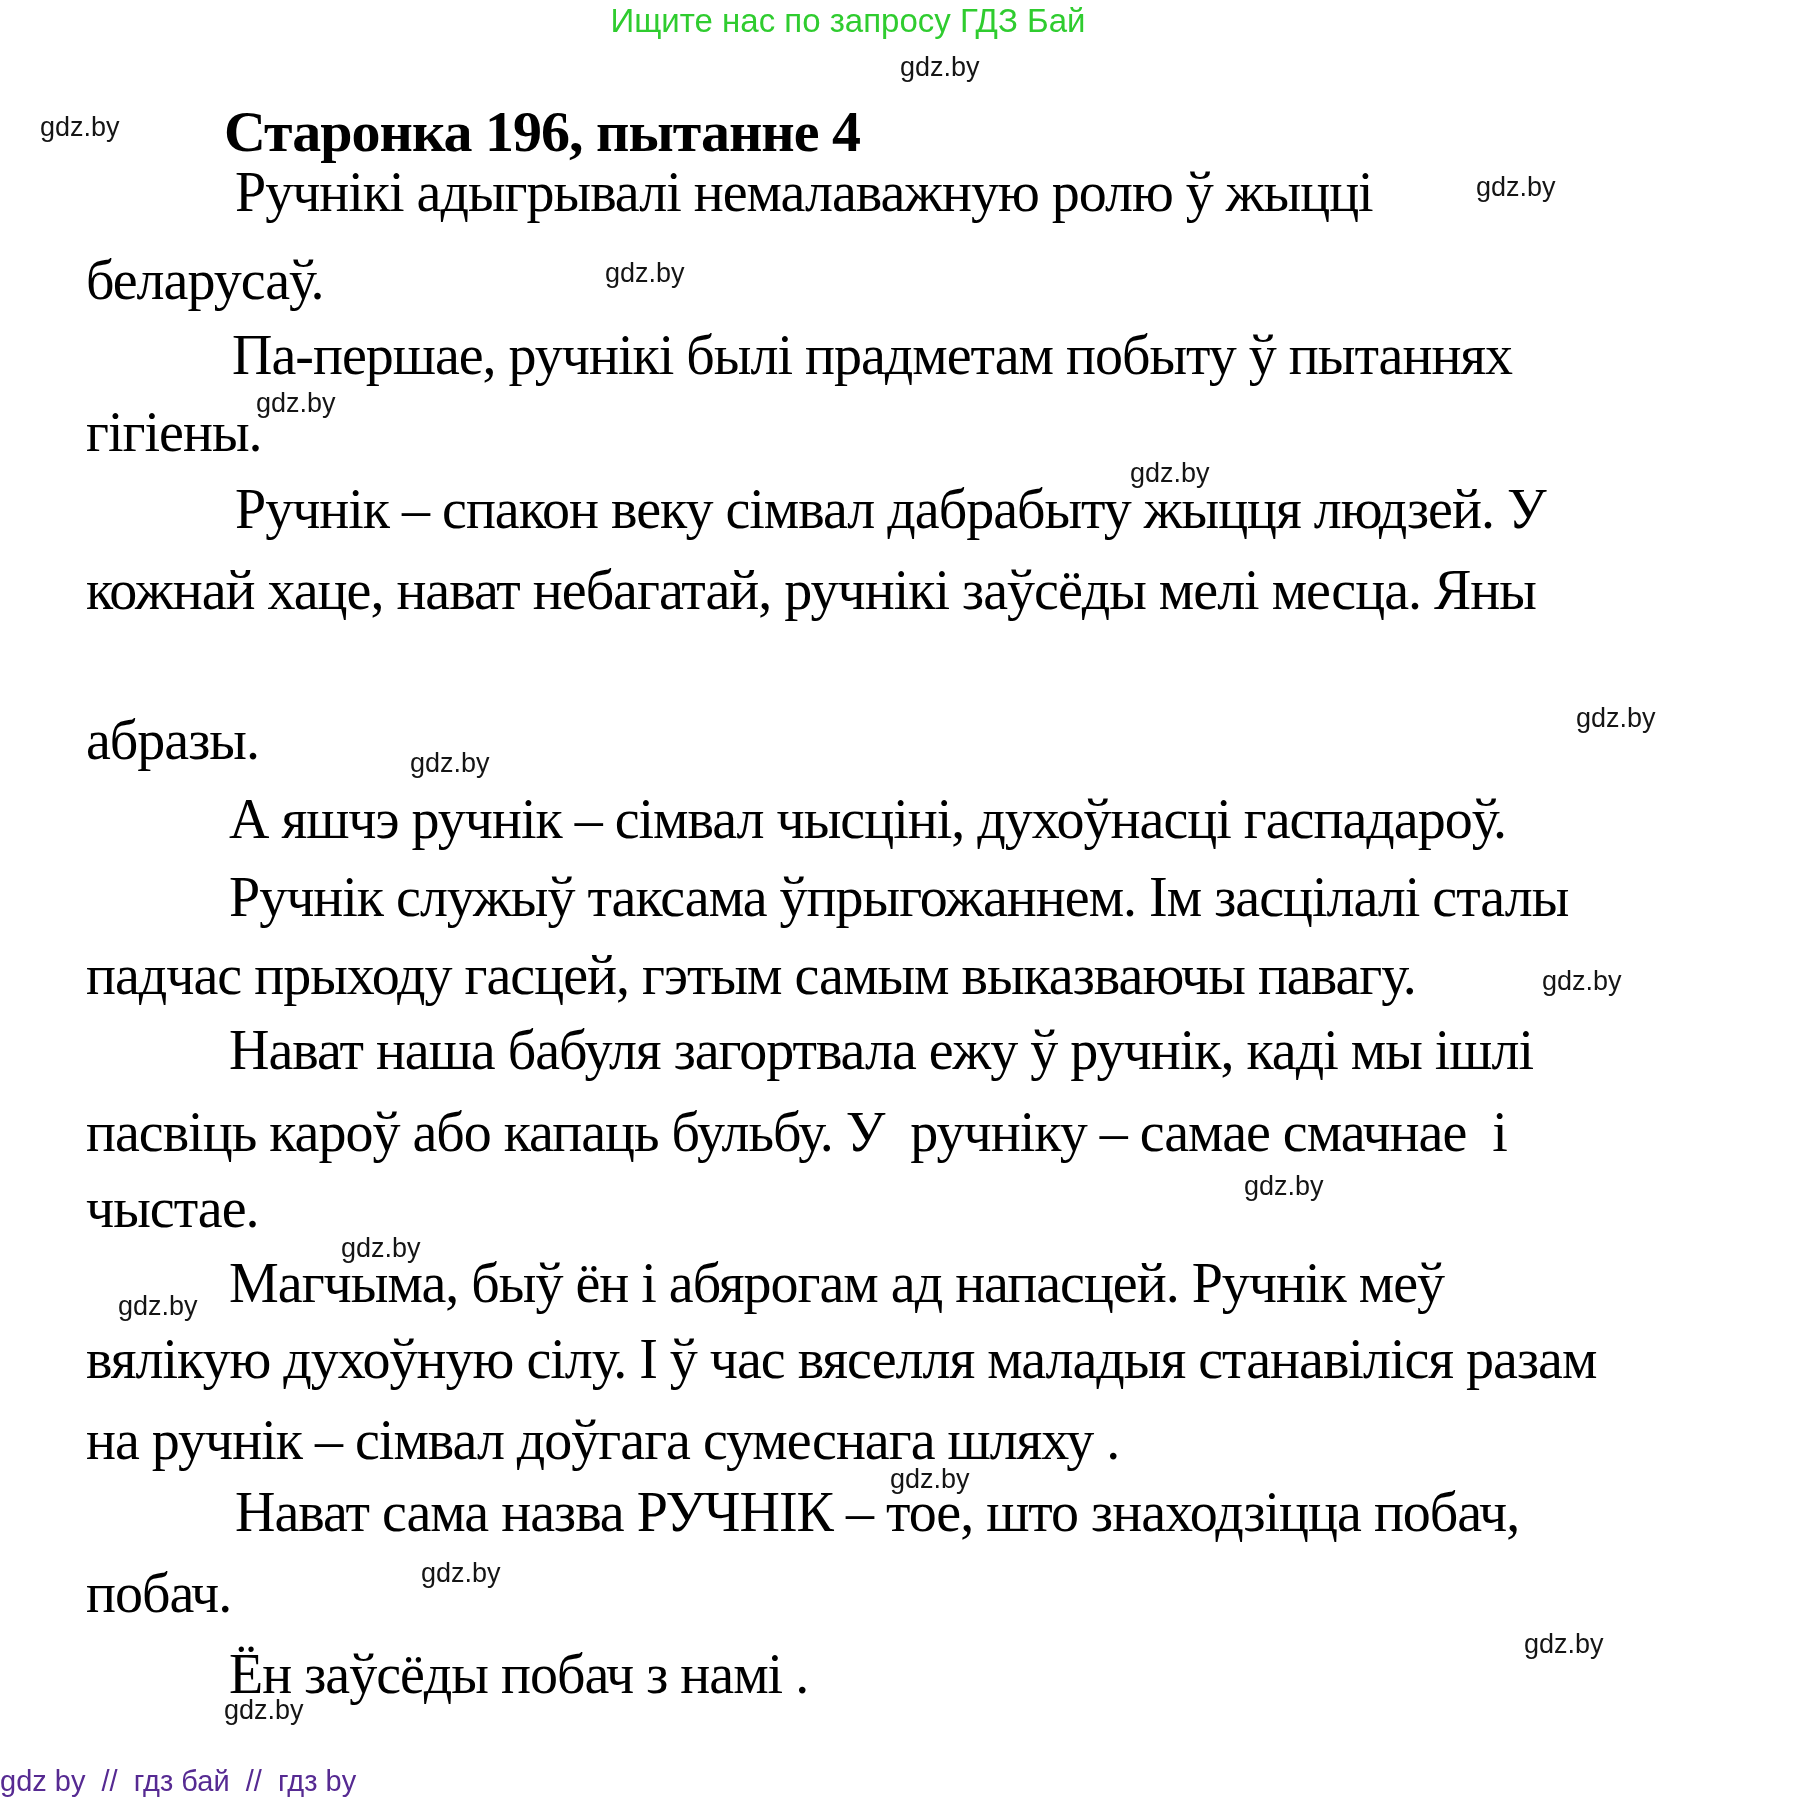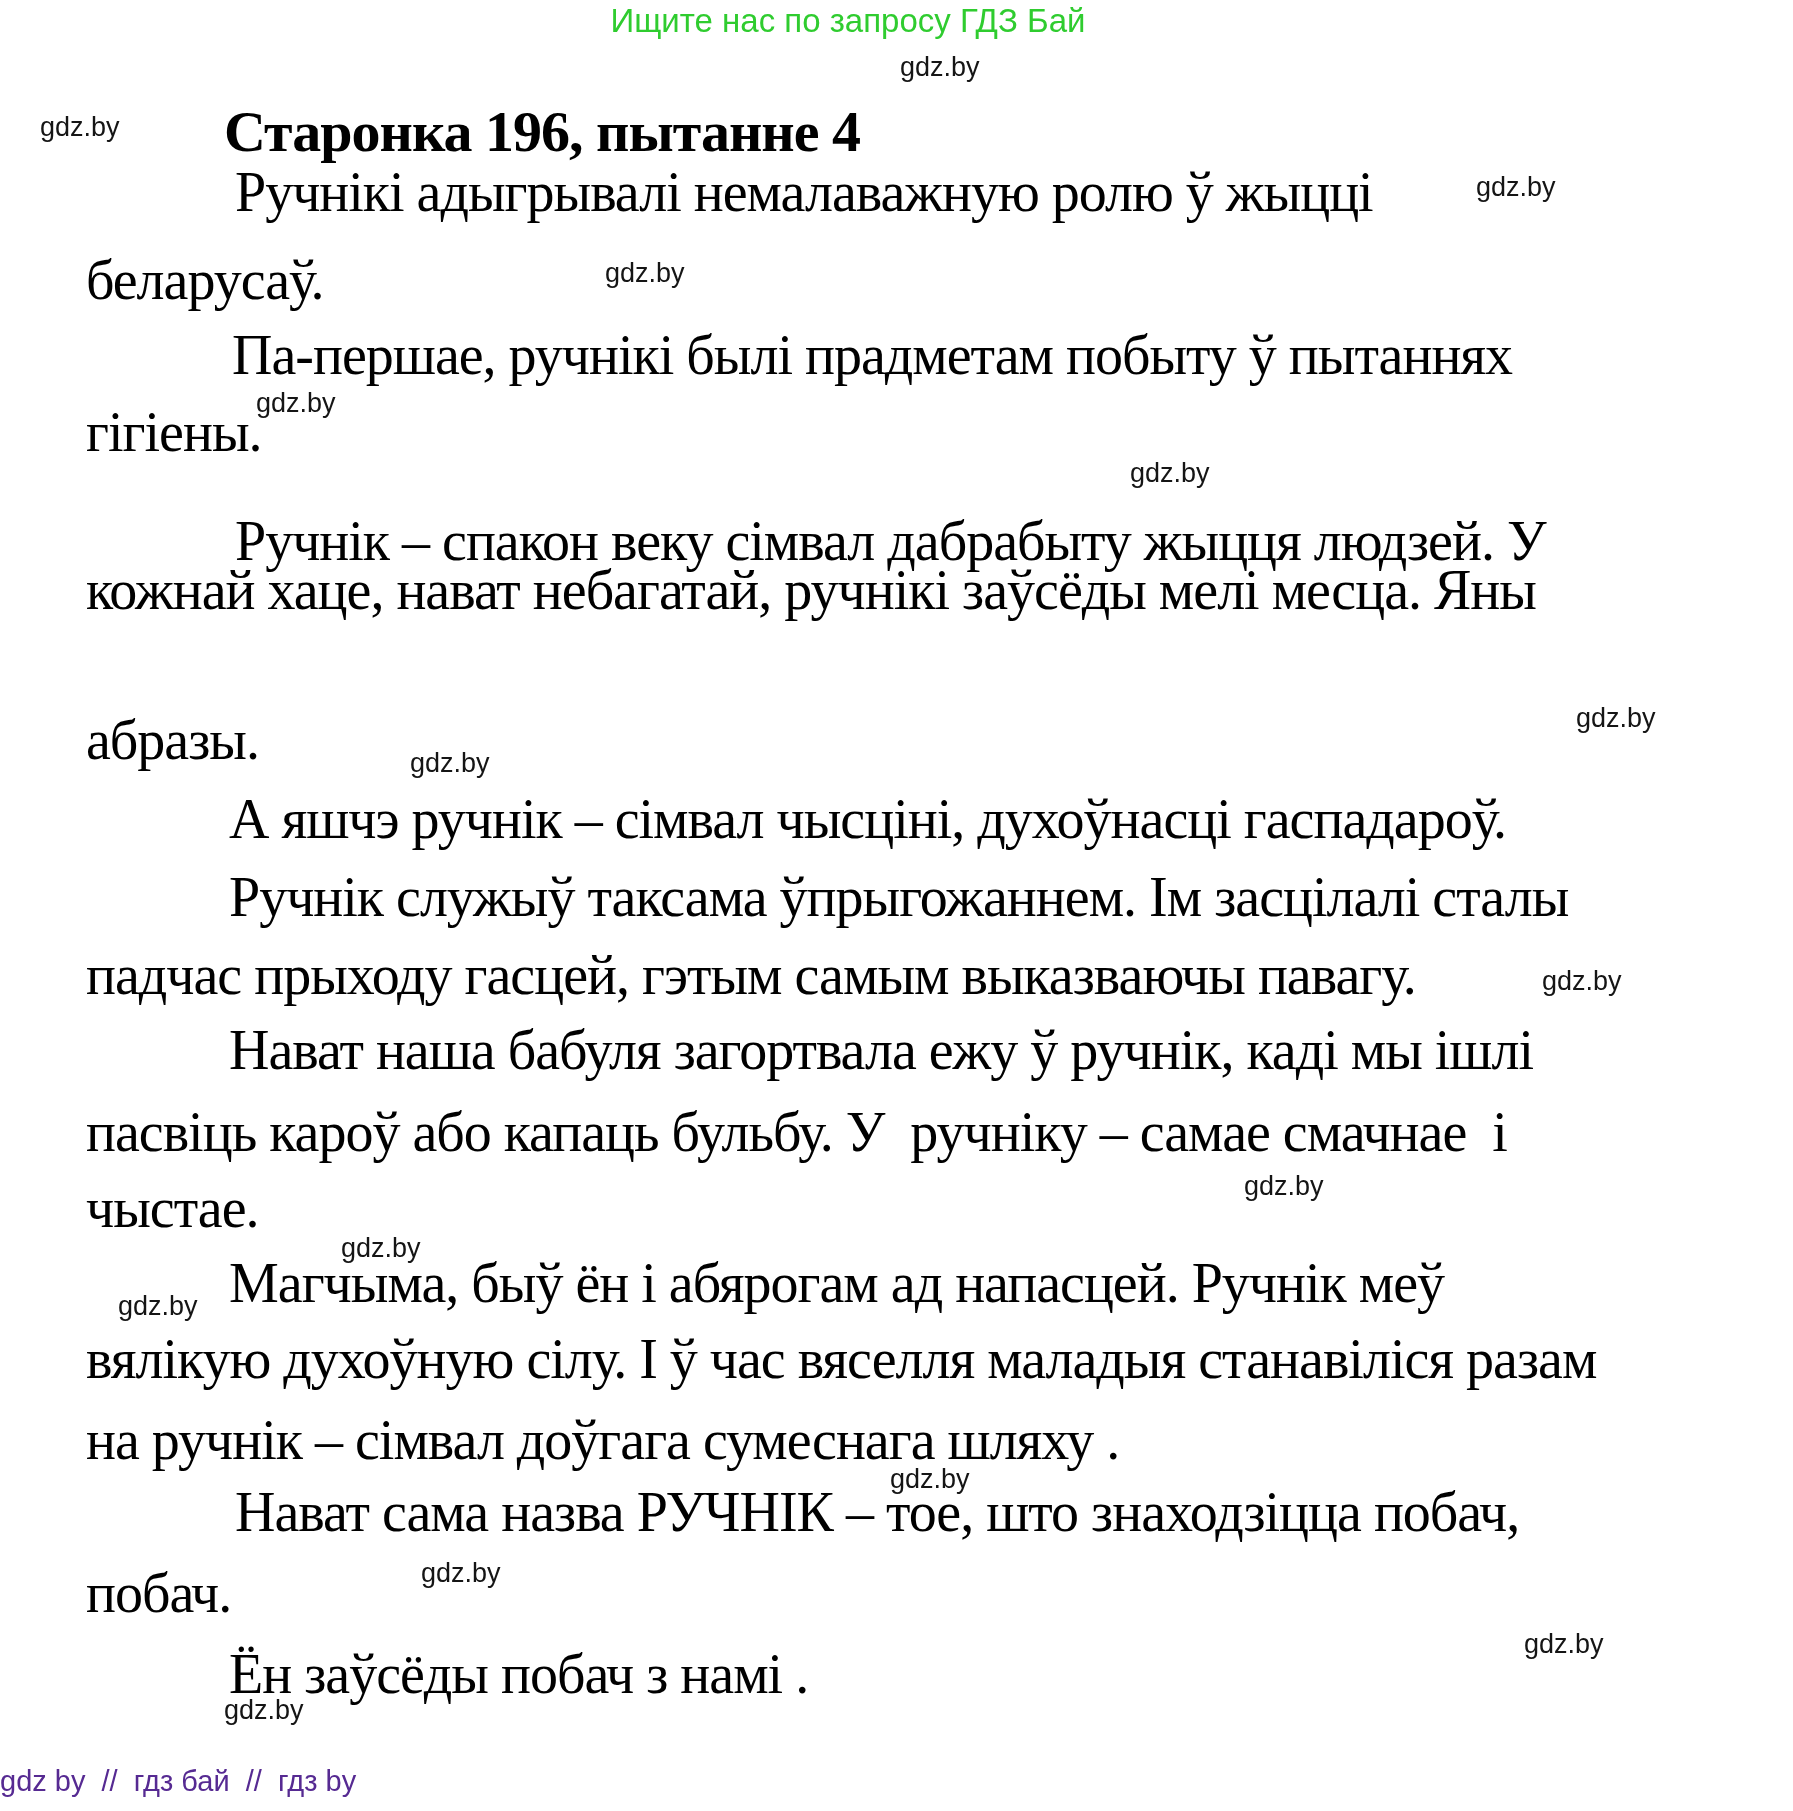--- a/index.html
+++ b/index.html
@@ -70,21 +70,21 @@
 
   <div class="line" style="left:86px;  top:248px;">беларусаў.</div>
   <div class="wm" style="left:605px; top:258px;">gdz.by</div>
 
   <div class="line" style="left:232px; top:323px;text-align:right;">Па-першае, ручнікі былі прадметам побыту ў пытаннях</div>
   <div class="wm" style="left:256px; top:388px;">gdz.by</div>
 
   <div class="line" style="left:86px;  top:400px;">гігіены.</div>
   <div class="wm" style="left:1130px; top:458px;">gdz.by</div>
 
-  <div class="line" style="left:235px; top:477px;margin-top:32px;">Ручнік – спакон веку сімвал дабрабыту жыцця людзей. У</div>
+  <div class="line" style="left:235px; top:477px;">Ручнік – спакон веку сімвал дабрабыту жыцця людзей. У</div>
   <div class="line" style="left:86px;  top:558px;text-align:right;">кожнай хаце, нават небагатай, ручнікі заўсёды мелі месца. Яны</div>
   <div class="wm" style="left:1576px; top:703px;">gdz.by</div>
 
   <div class="line" style="left:86px;  top:708px;">абразы.</div>
   <div class="wm" style="left:410px; top:748px;">gdz.by</div>
 
   <div class="line" style="left:229px; top:865px;">Ручнік служыў таксама ўпрыгожаннем. Ім засцілалі сталы</div>
   <div class="line" style="left:229px; top:787px;">А яшчэ ручнік – сімвал чысціні, духоўнасці гаспадароў.</div>
 
   <div class="line" style="left:86px;  top:943px;">падчас прыходу гасцей, гэтым самым выказваючы павагу.</div>

